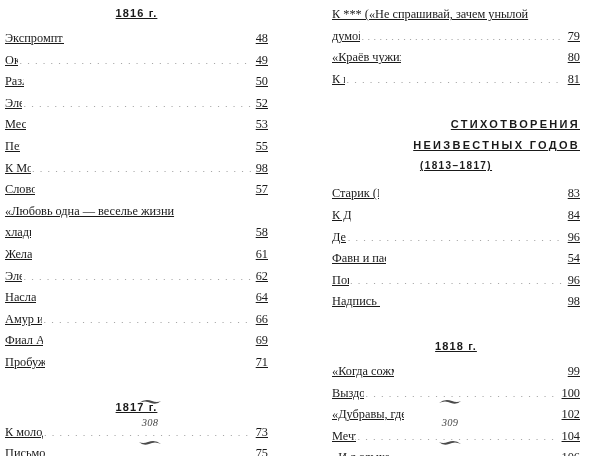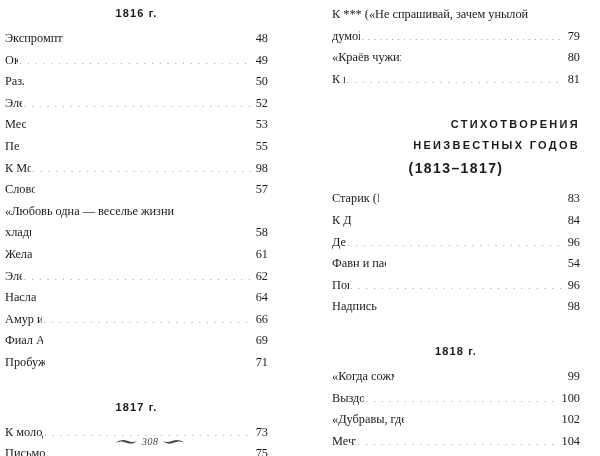--- a/index.html
+++ b/index.html
@@ -18,20 +18,21 @@
   .spread {
     display: flex;
     width: 600px;
     height: 456px;
   }
   .page {
     width: 300px;
     height: 456px;
     position: relative;
     box-sizing: border-box;
+    text-decoration: underline;
   }
   .page-left  { padding: 0 32px 0 5px; }
   .page-right { padding: 0 20px 0 32px; }
 
   .toc-body {
     padding-top: 4px;
   }
 
   
   .year-head {
@@ -50,21 +51,21 @@
     font-family: "Liberation Sans", "DejaVu Sans", sans-serif;
     font-weight: bold;
     font-size: 11px;
     letter-spacing: 2.3px;
     margin: 0;
   }
   .big-head .bh-line { display: block; padding-bottom: 9px; text-align: right; }
   .big-head .bh-years {
     display: block;
     letter-spacing: 1.4px;
-    font-size: 14px;
+    font-size: 10px;
     padding-bottom: 4px;
   }
   .head-block { padding: 28px 0 8px 0; }
 
   
   .entry {
     display: flex;
     align-items: baseline;
     width: 100%;
     font-size: 12.3px;
@@ -108,21 +109,22 @@
 
   
   .folio {
     position: absolute;
     bottom: 9px;
     left: 0;
     right: 0;
     display: flex;
     align-items: center;
     justify-content: center;
-    gap: 4px;
+    gap: 11px;
+    flex-direction: column;
   }
   .folio .num {
     font-family: "Liberation Serif", "DejaVu Serif", serif;
     font-style: italic;
     font-size: 10.5px;
     color: #4a4a4a;
     letter-spacing: 0.3px;
   }
   .orn { display: block; }
 </style>
@@ -349,15 +351,24 @@
       </div>
 
       <div class="entry">
         <span class="title">«И я слыхал, что божий свет...»</span>
         <span class="leader"></span>
         <span class="page-no">106</span>
       </div>
 
     </div>
 
+    <div class="folio">
+      <svg class="orn" width="24" height="8" viewBox="0 0 24 8">
+        <path d="M1 5 Q 7 0 14 3 Q 19 5 23 3 Q 19 7 13 5 Q 7 2 1 5 Z" fill="#4a4a4a"></path>
+      </svg>
+      <span class="num">309</span>
+      <svg class="orn" width="24" height="8" viewBox="0 0 24 8">
+        <path d="M23 5 Q 17 0 10 3 Q 5 5 1 3 Q 5 7 11 5 Q 17 2 23 5 Z" fill="#4a4a4a"></path>
+      </svg>
+    </div>
   </div>
 
 </div>
 
 </body></html>

